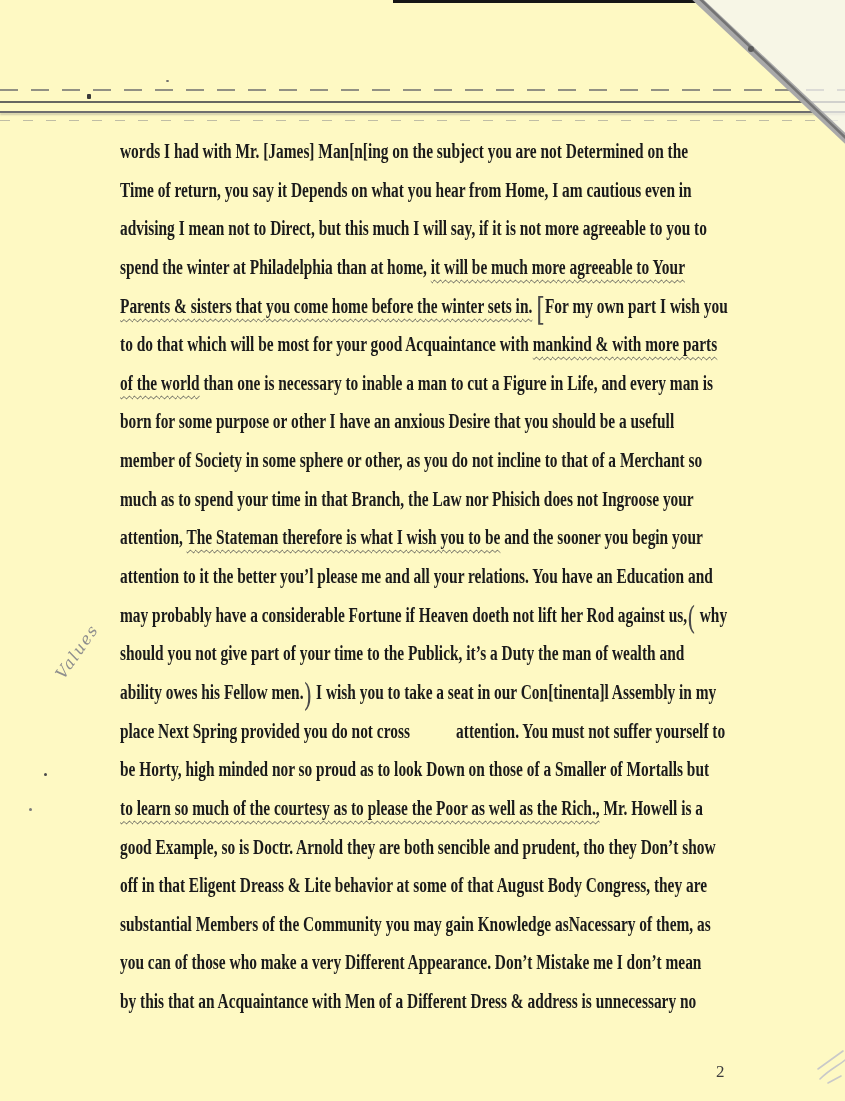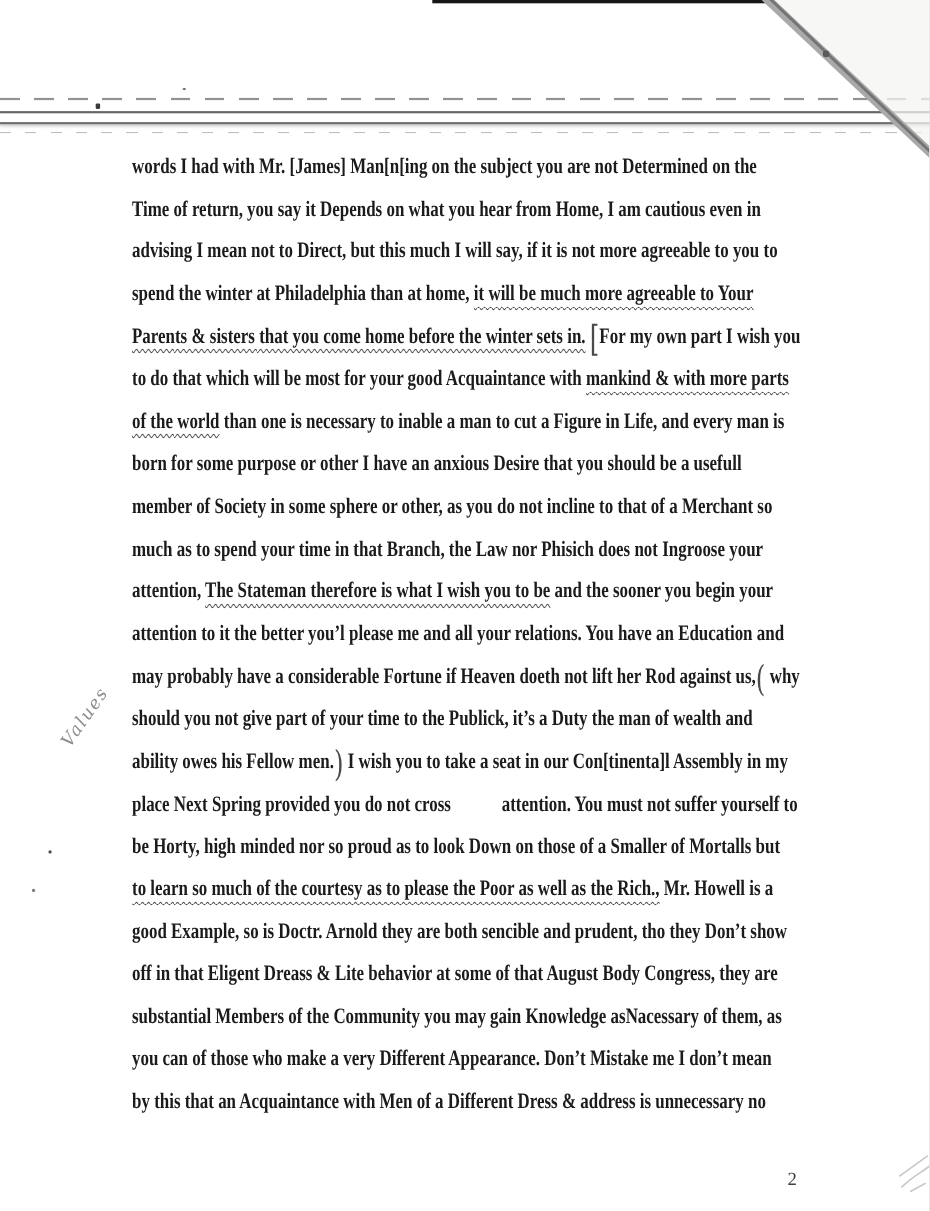--- a/index.html
+++ b/index.html
@@ -1,18 +1,18 @@
 <!DOCTYPE html>
 <html><head>
 <meta charset="utf-8">
 <style>
   html,body{margin:0;padding:0;background:#d9d9d9;}
   .scan-page{
     position:relative;width:845px;height:1101px;margin:0 auto;
-    background:#ffffff;overflow:hidden;
+    background:#fef9c3;overflow:hidden;
     font-family:"Liberation Serif",serif;
   }
   
   .letter-text{
     position:absolute;left:120px;top:132px;
     font-weight:bold;font-size:20px;line-height:38.65px;
     color:#1b1b1b;white-space:pre;
     transform:scaleX(0.77);transform-origin:0 0;
   }
   .letter-text .line{height:38.65px;}

